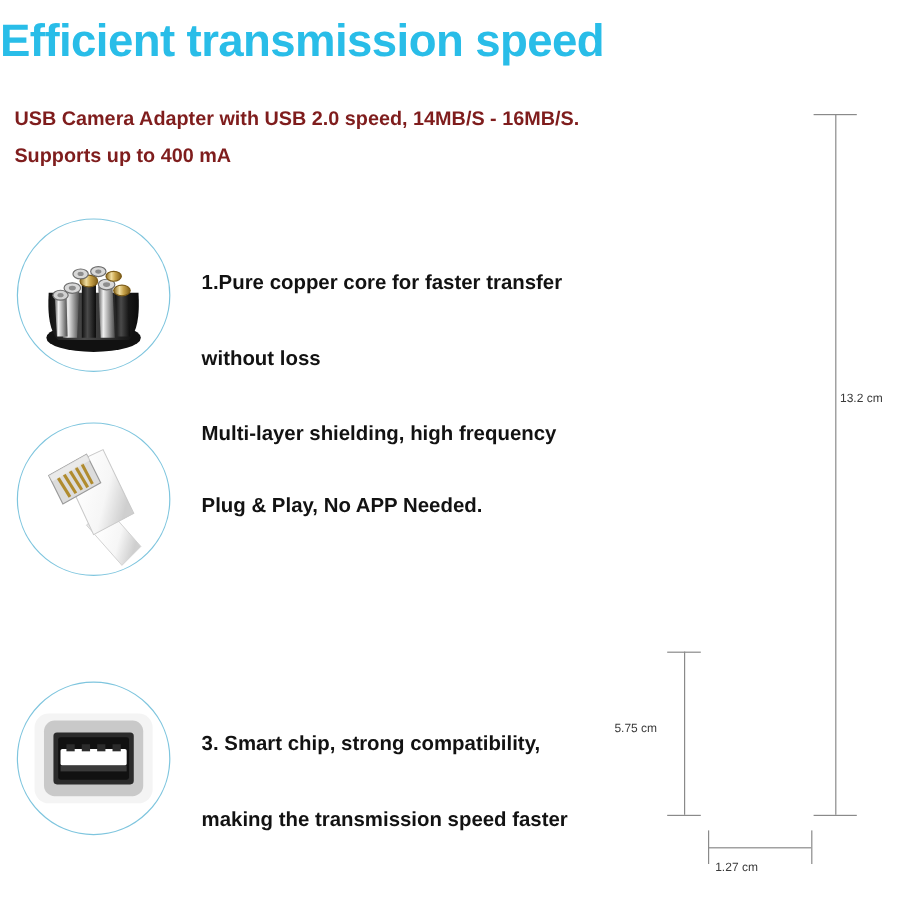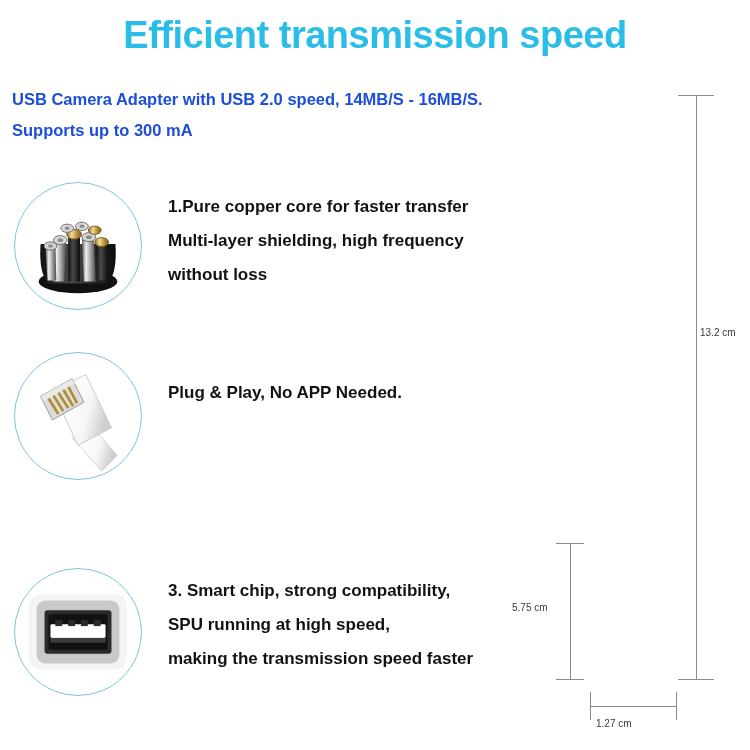--- a/index.html
+++ b/index.html
@@ -9,48 +9,47 @@
     font-family:"Liberation Sans",sans-serif;
     color:#121212;
     overflow:hidden;
     position:relative;
   }
   .page{position:relative;width:750px;height:750px;}
 
   
   .title{
     position:absolute;left:0;top:14px;width:750px;
-    text-align:center;
     font-size:38px;font-weight:bold;
     letter-spacing:-0.5px;
     color:#29bde8;
     white-space:nowrap;
   }
   .subtitle{
     position:absolute;left:12px;top:84px;width:560px;
     font-size:16.5px;font-weight:bold;line-height:31px;
-    color:#1d4ed8;
+    color:#7f1d1d;
   }
   .subtitle div{white-space:nowrap;}
 
   
   .feature{position:absolute;left:8px;width:560px;}
   .feature .badge{
     position:absolute;left:6px;top:0;
     width:128px;height:128px;border-radius:50%;
     border:1.6px solid #7ec5de;
     box-sizing:border-box;
     overflow:hidden;
   }
   .feature .badge .art{position:absolute;left:0;top:0;width:100%;height:100%;}
   .feature .txt{
     position:absolute;left:160px;top:8px;width:400px;
     font-size:17px;font-weight:bold;line-height:34px;color:#121212;
   }
-  .feature .txt div{white-space:nowrap;}
+  .feature .txt div{white-space:nowrap;margin-top:29px;}
 
   #feature-1{top:182px;}
   #feature-2{top:352px;}
   #feature-3{top:568px;}
   #feature-2 .txt{top:24px;}
   #feature-3 .txt{top:6px;}
   #feature-2 .txt div:nth-child(2){padding-left:16px;font-style:italic;}
 
   
   .product{position:absolute;left:560px;top:0;width:190px;height:750px;}
@@ -84,21 +83,21 @@
 </style>
 </head>
 <body>
 
 <div class="page">
 
   <div class="title">Efficient transmission speed</div>
 
   <div class="subtitle">
     <div>USB Camera Adapter with USB 2.0 speed, 14MB/S - 16MB/S.</div>
-    <div>Supports up to 300 mA</div>
+    <div>Supports up to 400 mA</div>
   </div>
 
   <div class="feature" id="feature-1">
     <div class="badge">
       <svg class="art" viewBox="0 0 128 128">
         <defs>
           <linearGradient id="gold" x1="0" y1="0" x2="1" y2="0">
             <stop offset="0%" stop-color="#8d6a1e"></stop>
               <stop offset="35%" stop-color="#f0dda0"></stop>
             <stop offset="60%" stop-color="#c8a34a"></stop>
@@ -138,22 +137,22 @@
         <ellipse cx="36" cy="64" rx="2.6" ry="1.8" fill="#8d8d8d"></ellipse>
         <ellipse cx="53" cy="46" rx="6.5" ry="4.2" fill="#d8d8d8" stroke="#6e6e6e" stroke-width="1"></ellipse>
         <ellipse cx="53" cy="46" rx="2.6" ry="1.8" fill="#8d8d8d"></ellipse>
         <ellipse cx="68" cy="44" rx="6.5" ry="4.2" fill="#d8d8d8" stroke="#6e6e6e" stroke-width="1"></ellipse>
         <ellipse cx="68" cy="44" rx="2.6" ry="1.8" fill="#8d8d8d"></ellipse>
         <ellipse cx="81" cy="48" rx="6.5" ry="4.2" fill="url(#gold)" stroke="#7d5c18" stroke-width="1"></ellipse>
       </svg>
     </div>
     <div class="txt">
       <div>1.Pure copper core for faster transfer</div>
+      <div>without loss</div>
       <div>Multi-layer shielding, high frequency</div>
-      <div>without loss</div>
     </div>
   </div>
 
   <div class="feature" id="feature-2">
     <div class="badge">
       <svg class="art" viewBox="0 0 128 128">
         <defs>
           <linearGradient id="plugw" x1="0" y1="0" x2="1" y2="0.3">
             <stop offset="0%" stop-color="#d5d5d5"></stop>
               <stop offset="25%" stop-color="#ffffff"></stop>
@@ -195,21 +194,20 @@
           <rect x="41" y="52" width="7" height="6"></rect>
           <rect x="54" y="52" width="7" height="6"></rect>
           <rect x="67" y="52" width="7" height="6"></rect>
           <rect x="80" y="52" width="7" height="6"></rect>
         </g>
         <rect x="36" y="70" width="56" height="5" fill="#3a3a3a"></rect>
       </svg>
     </div>
     <div class="txt">
       <div>3. Smart chip, strong compatibility,</div>
-      <div>SPU running at high speed,</div>
       <div>making the transmission speed faster</div>
     </div>
   </div>
 
   <div class="product">
     
     
     
     
     

